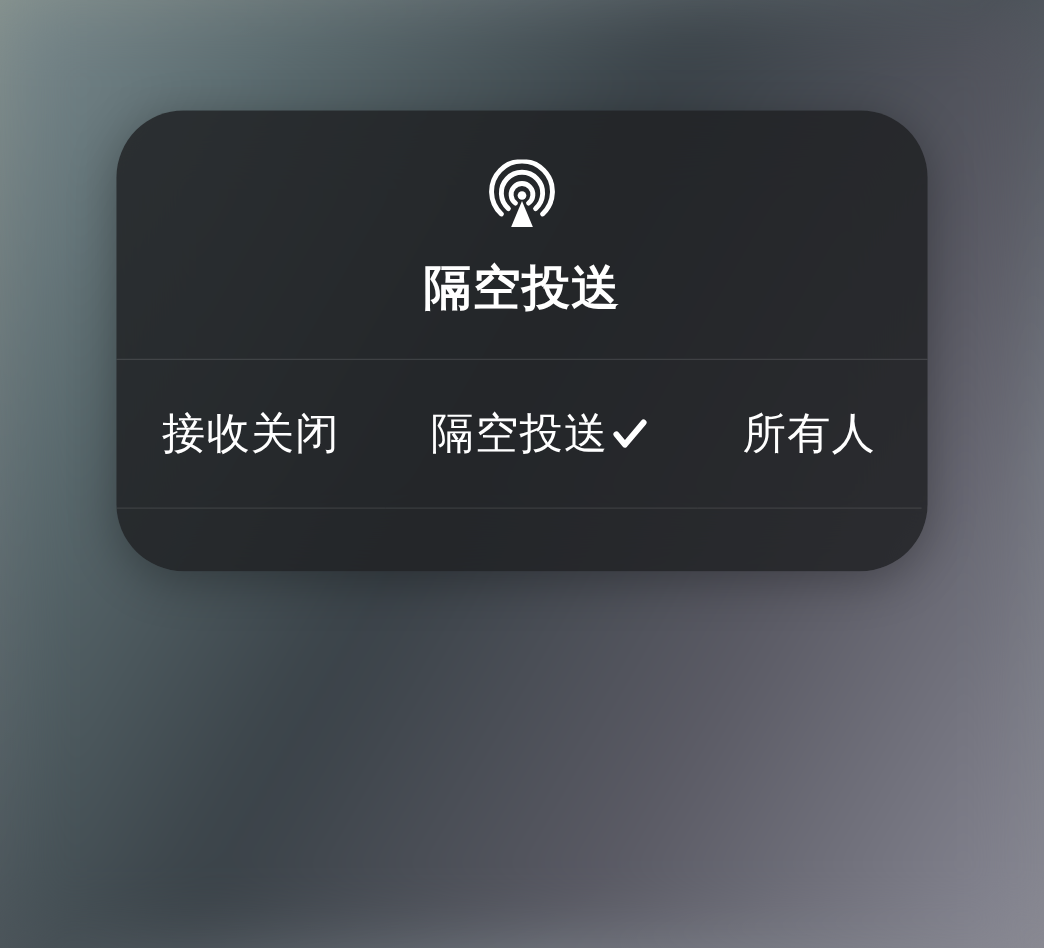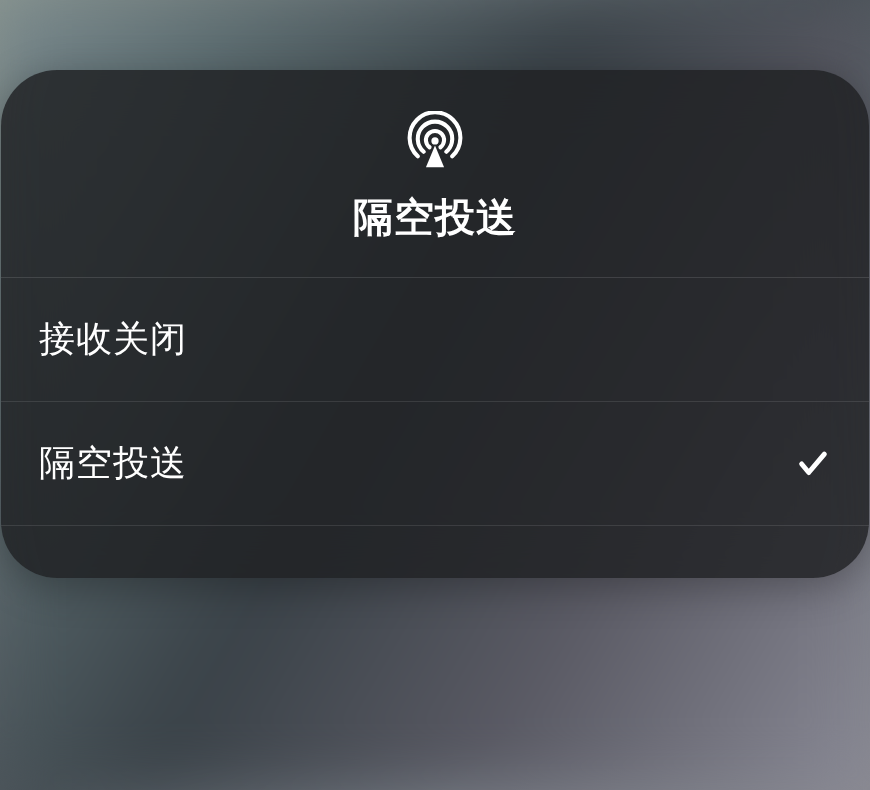--- a/index.html
+++ b/index.html
@@ -26,22 +26,22 @@
       position: absolute;
       inset: 0;
       background: linear-gradient(120deg, #7a8a8e 0%, #5a6a6e 20%, #3a4248 45%, #5a5a64 70%, #8a8a96 100%);
       filter: blur(30px);
       z-index: 0;
     }
     
     .panel {
       position: relative;
       z-index: 1;
-      margin-top: 70px;
-      width: 868px;
+      margin-top: 92px;
+      width: 676px;
       background: rgba(30, 32, 34, 0.82);
       backdrop-filter: blur(30px);
       -webkit-backdrop-filter: blur(30px);
       border-radius: 56px;
       overflow: hidden;
       box-shadow: 0 8px 40px rgba(0, 0, 0, 0.3);
     }
     
     .header {
       display: flex;
@@ -67,21 +67,21 @@
     
     .title {
       color: #ffffff;
       font-size: 40px;
       font-weight: 600;
       letter-spacing: 1px;
     }
     
     .option-list {
       display: flex;
-      flex-direction: column;
+      flex-direction: row;
     }
     
     .option-item {
       display: flex;
       align-items: center;
       justify-content: space-between;
       padding: 0 38px;
       height: 124px;
       border-bottom: 1px solid rgba(255, 255, 255, 0.1);
       cursor: pointer;
@@ -149,16 +149,20 @@
 
     </div>
     <div class="option-item">
       <span class="option-label">隔空投送</span>
       <span class="checkmark visible">
         <svg viewBox="0 0 24 24">
             <polyline points="4 12 9 18 20 5"></polyline>
           </svg>
       </span>
     </div>
+    <div class="option-item">
+      <span class="option-label">所有人</span>
+
+    </div>
   </div>
 
   <div class="panel-footer"></div>
 </div>
 
 </body></html>

